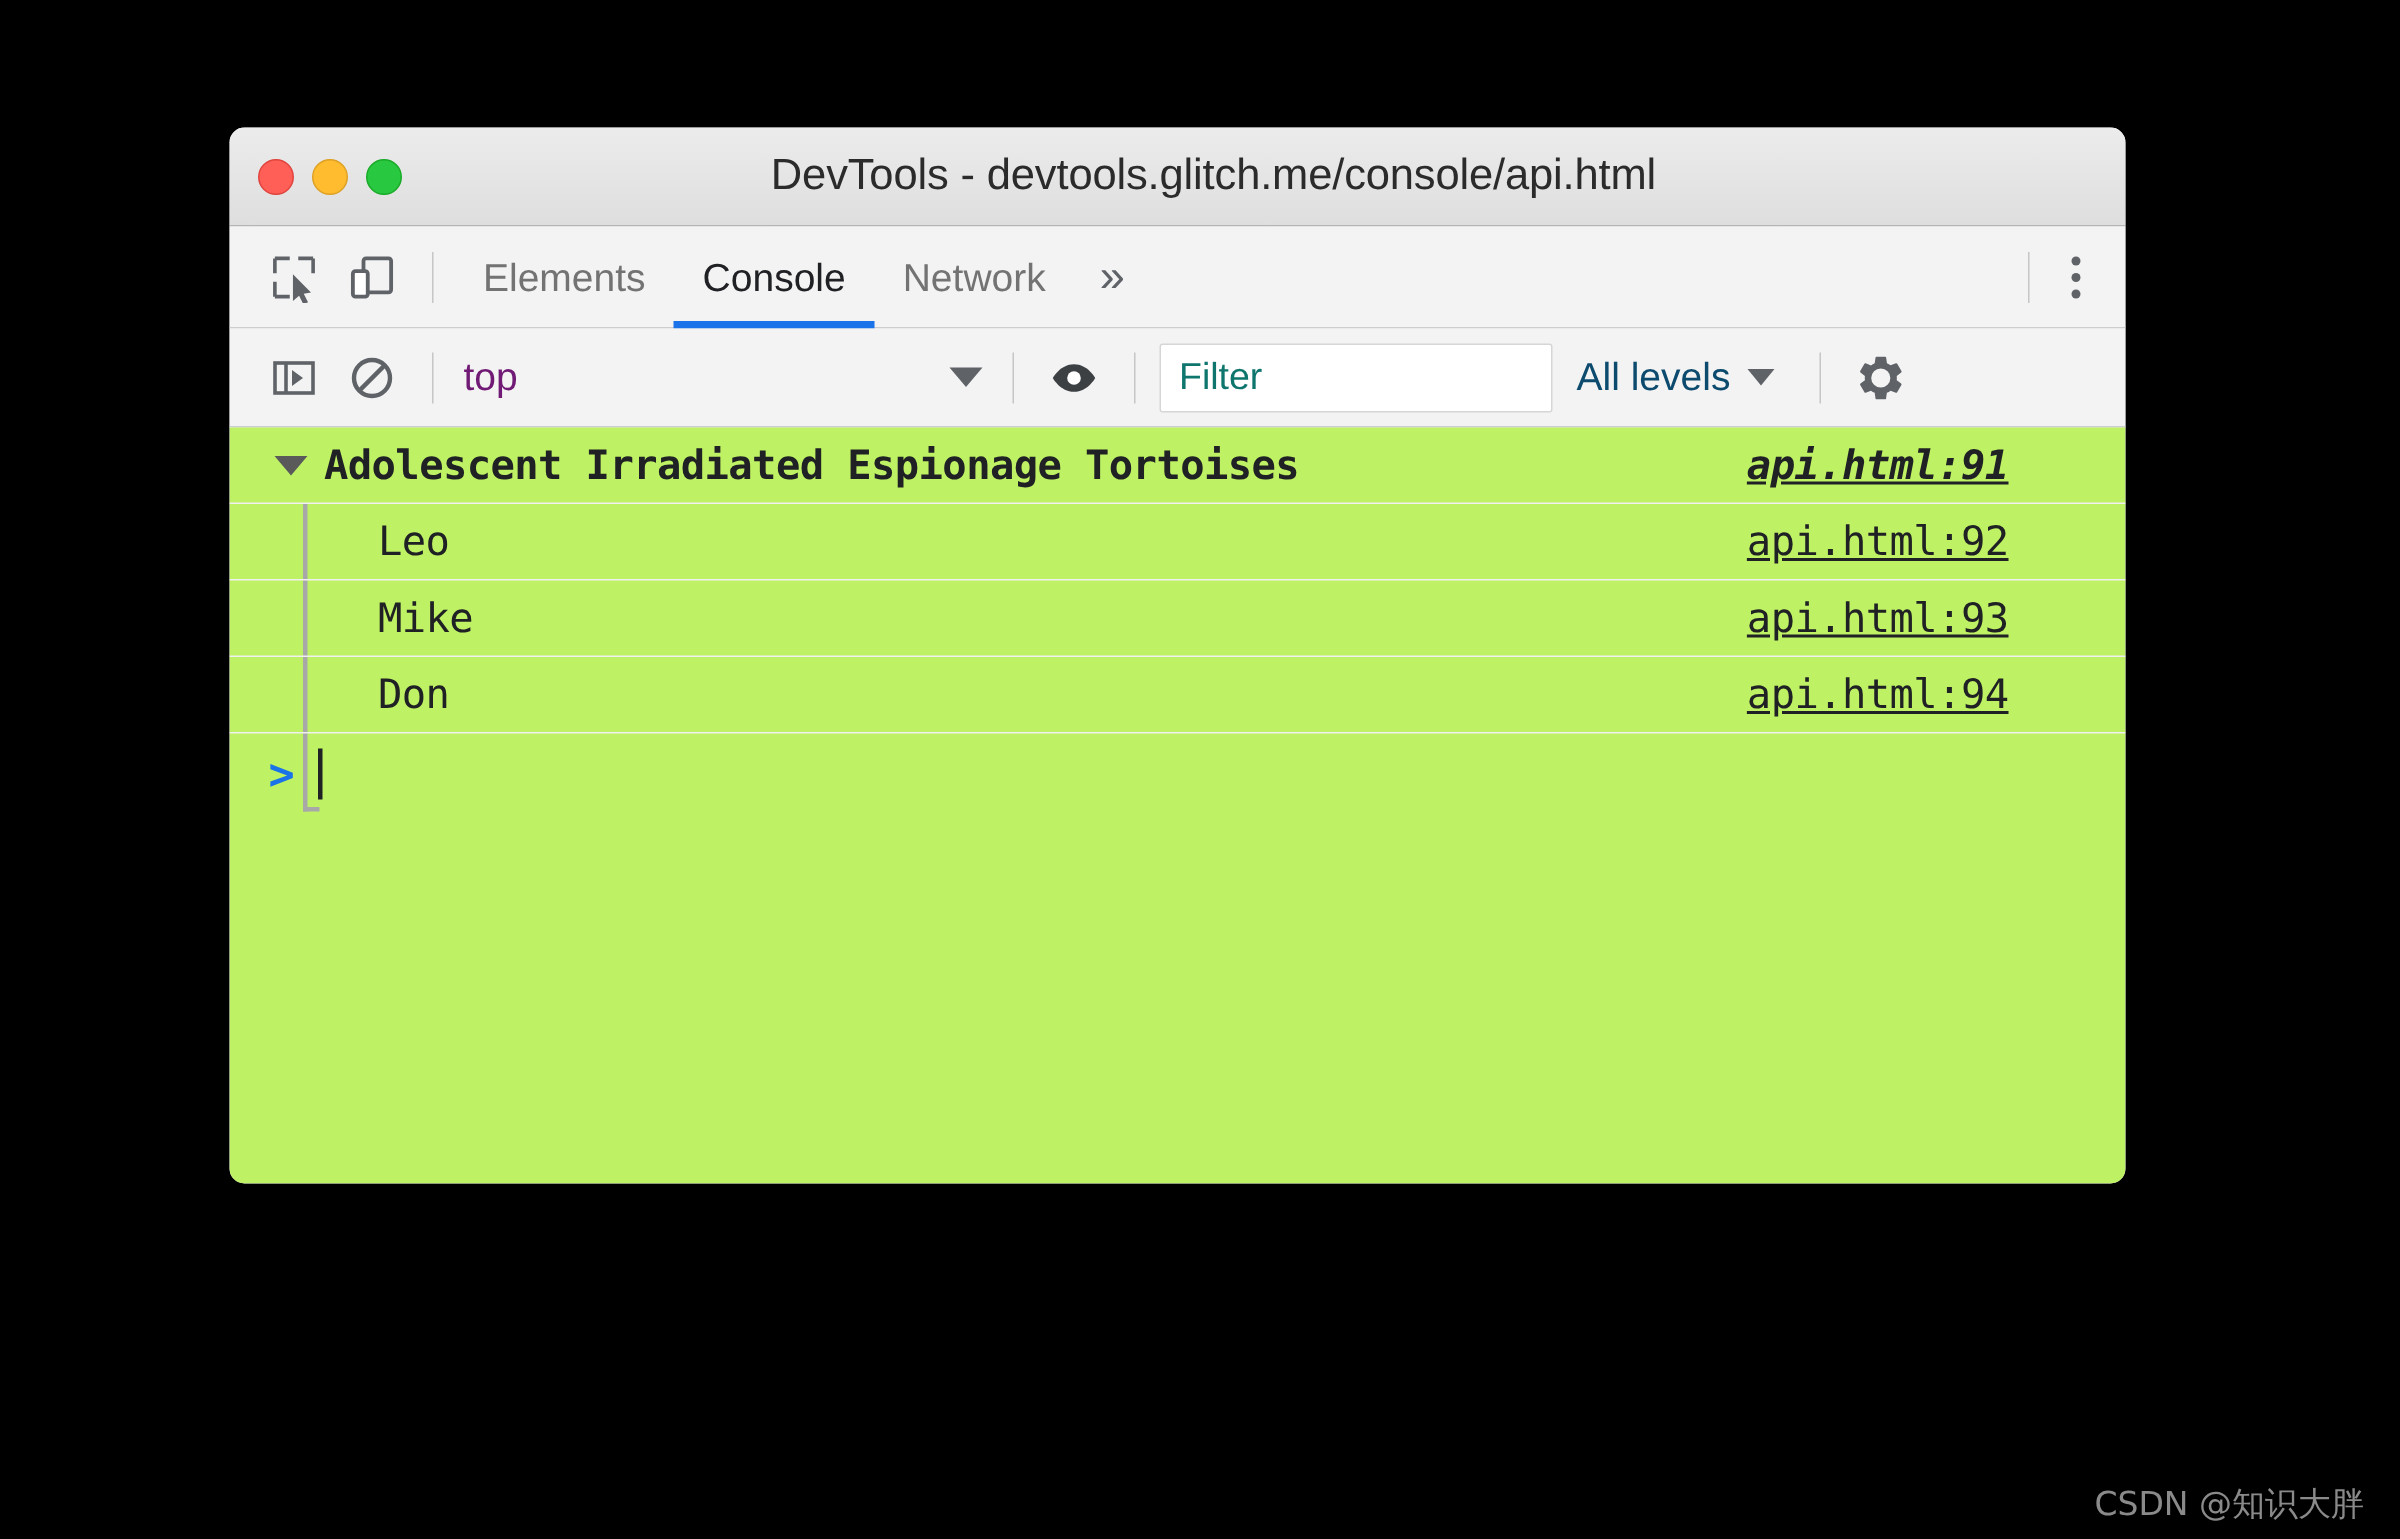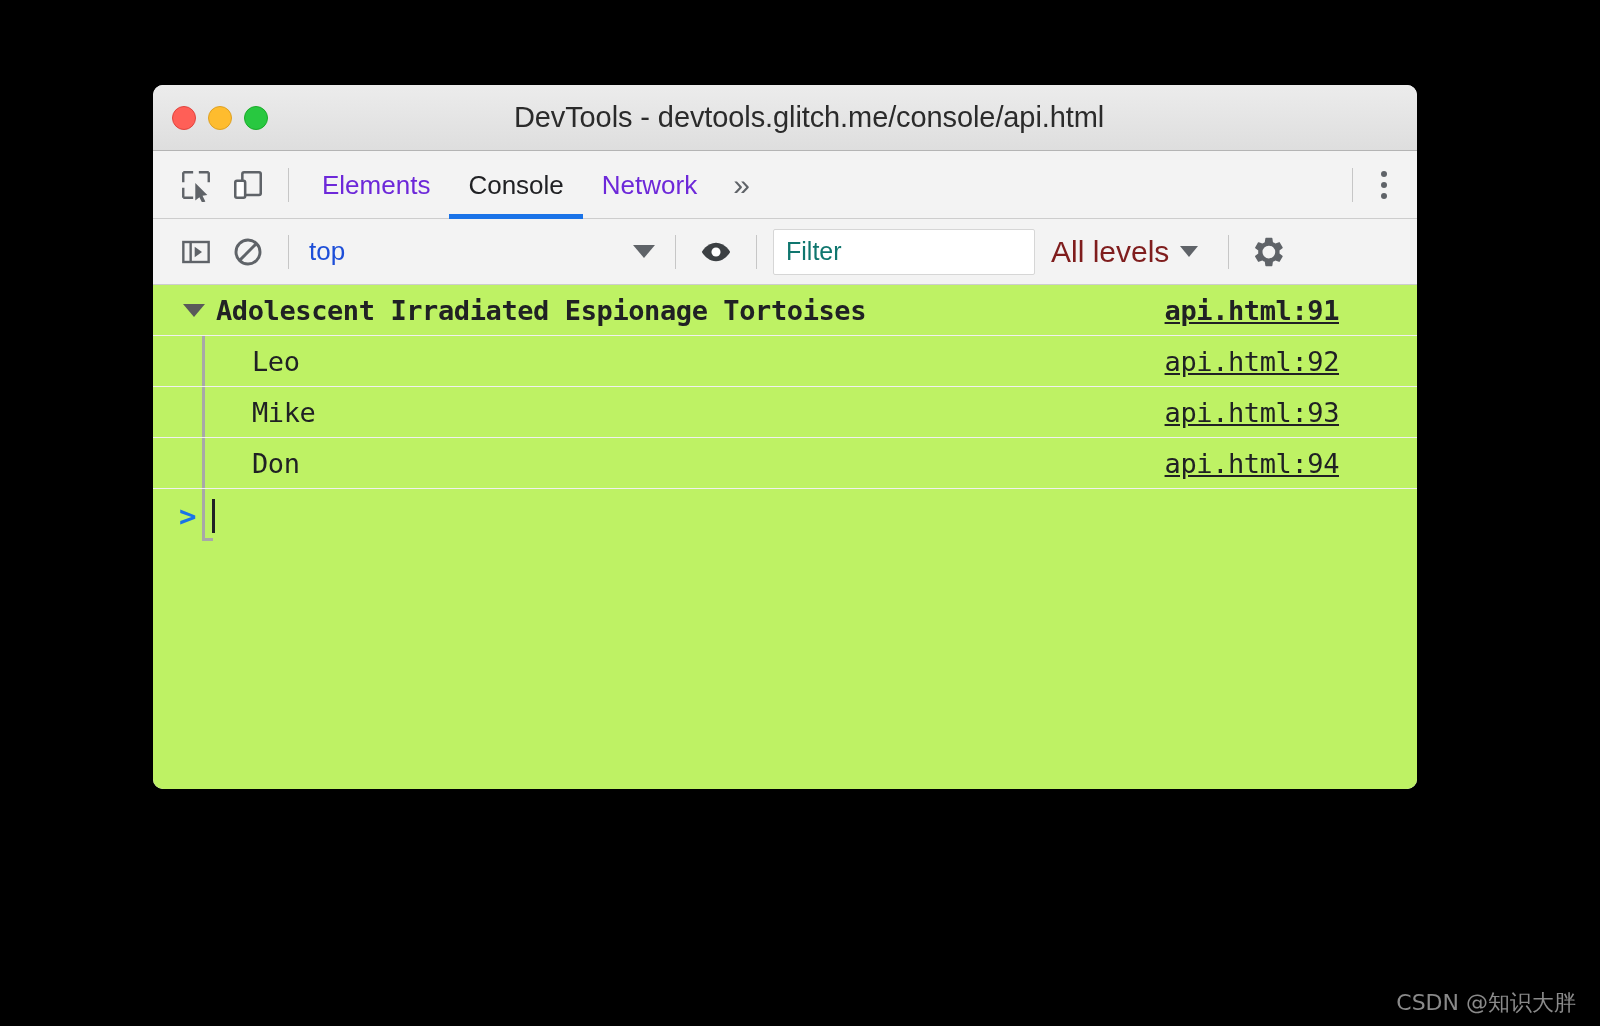--- a/index.html
+++ b/index.html
@@ -81,21 +81,21 @@
     cursor: pointer;
   }
   .vsep {
     width: 1px;
     height: 34px;
     background: #c6c6c6;
     margin: 0 14px;
   }
   .tab {
     font-size: 26px;
-    color: #6d28d9;
+    color: #737373;
     padding: 0 19px;
     height: 68px;
     line-height: 68px;
     position: relative;
     cursor: pointer;
     white-space: nowrap;
   }
   .tab.more { font-size: 30px; padding: 0 17px; color: #5f6368; }
   .tab.active { color: #202124; }
   .tab.active::after {
@@ -145,21 +145,21 @@
     display: flex;
     align-items: center;
     flex: 0 0 auto;
     width: 358px;
     height: 44px;
     cursor: pointer;
     padding-left: 6px;
   }
   #context-label {
     font-size: 26px;
-    color: #1d4ed8;
+    color: #701a75;
     flex: 1;
   }
   .caret {
     width: 0; height: 0;
     border-left: 11px solid transparent;
     border-right: 11px solid transparent;
     border-top: 13px solid #5f6368;
     margin-right: 6px;
   }
   #filter-input {
@@ -177,21 +177,21 @@
     margin-left: 2px;
   }
   #levels-selector {
     display: flex;
     align-items: center;
     gap: 11px;
     padding: 0 16px;
     height: 44px;
     cursor: pointer;
   }
-  #levels-label { font-size: 30px; color: #7f1d1d; }
+  #levels-label { font-size: 26px; color: #0c4a6e; }
   .caret-sm {
     width: 0; height: 0;
     border-left: 9px solid transparent;
     border-right: 9px solid transparent;
     border-top: 11px solid #5f6368;
   }
 
   
   #console-body {
     background: #bef264;
@@ -226,21 +226,21 @@
   .row-link {
     position: absolute;
     right: 78px;
     font-size: 27px;
     color: #202124;
     text-decoration: underline;
     cursor: pointer;
     letter-spacing: -0.4px;
     white-space: nowrap;
   }
-  .row-link.bold { font-weight: bold; }
+  .row-link.bold { font-weight: bold; font-style: italic; }
   .group-child { padding-left: 99px; }
 
   #group-indent-line {
     position: absolute;
     left: 49px;
     top: 51px;
     width: 3px;
     height: 205px;
     background: #a8a8a8;
   }

